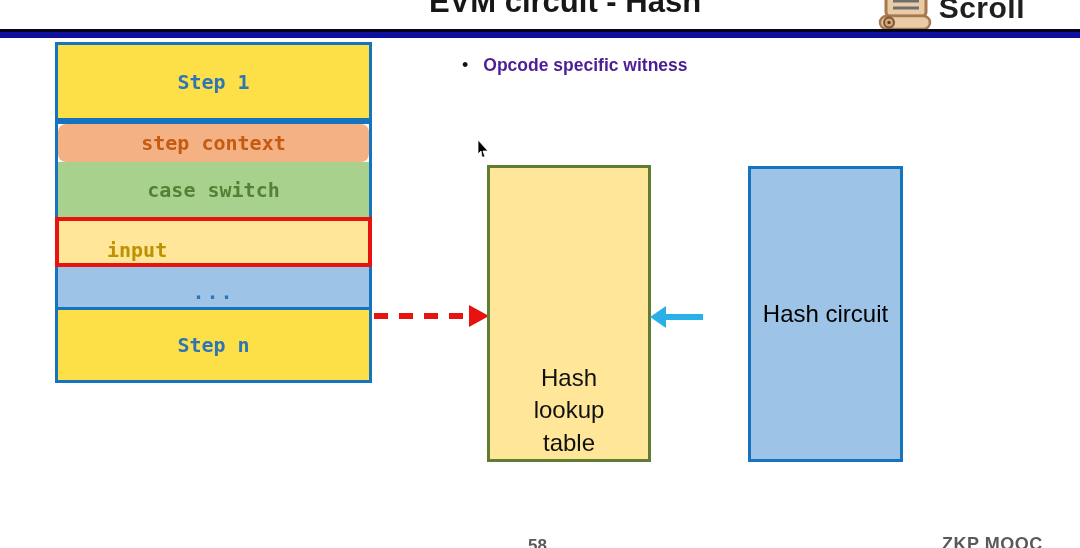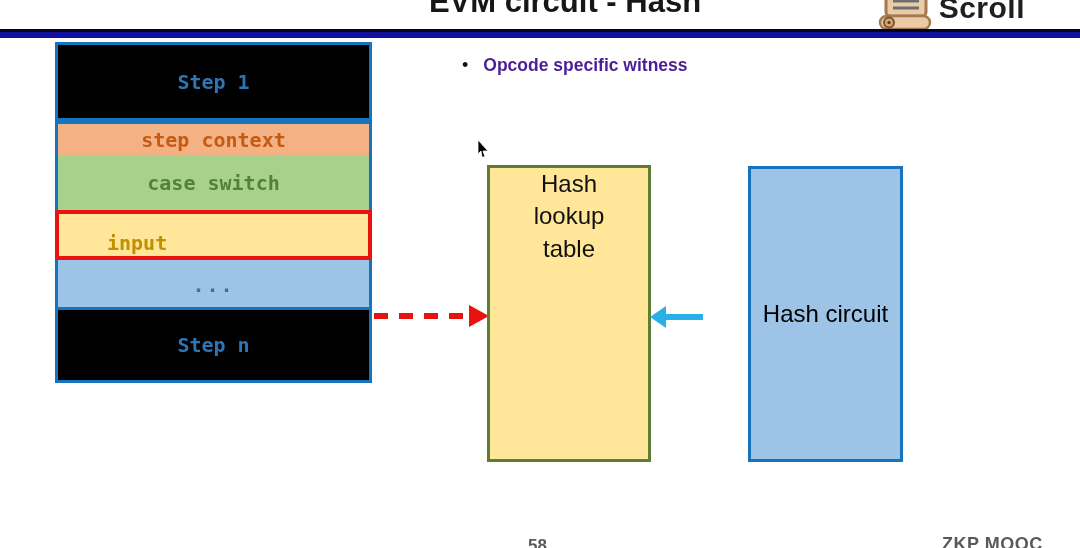--- a/index.html
+++ b/index.html
@@ -40,50 +40,50 @@
   
   .stack {
     position: absolute; left: 55px; top: 42px; width: 317px;
     font-family: "DejaVu Sans Mono", monospace;
     font-weight: bold; font-size: 20px;
   }
   .row {
     display: flex; align-items: center; justify-content: center;
   }
   .step-box {
-    background: #000000;
+    background: #fde047;
     border: 3px solid #1673BE;
     color: #2E75B6;
   }
   .step-1 { height: 79px; }
   .step-2 { height: 77px; margin-top: 0; }
   .mid-box {
     border: 3px solid #1673BE;
     height: 186px;
   }
-  .ctx-row { height: 31px; background: #F4B183; color: #C55A11; }
+  .ctx-row { height: 38px; background: #F4B183; color: #C55A11; border-radius: 8px; }
   .sw-row  { height: 55px; background: #A9D18E; color: #538135; }
   .input-row {
     height: 50px; background: #FFE699; color: #BF9000;
     border: 4px solid #E8130E;
     margin: 0 -3px;
     display: flex; align-items: center;
     padding: 16px 18px 0 48px;
     justify-content: space-between;
   }
   .dots-row { height: 50px; background: #9DC3E6; color: #2E75B6; letter-spacing: 2px; }
   .step-n { height: 76px; }
 
   
   .lookup-box {
     position: absolute; left: 487px; top: 165px;
     width: 164px; height: 297px;
     background: #FFE699;
     border: 3px solid #5E7D33;
-    display: flex; align-items: flex-start; justify-content: center;
+    display: flex; align-items: flex-end; justify-content: center;
     text-align: center;
     font-size: 24px; color: #111;
     white-space: pre-line; line-height: 1.35;
   }
   .circuit-box {
     position: absolute; left: 703px; top: 166px;
     width: 155px; height: 296px;
     background: #9DC3E6;
     border: 3px solid #1673BE;
     display: flex; align-items: center; justify-content: center;

